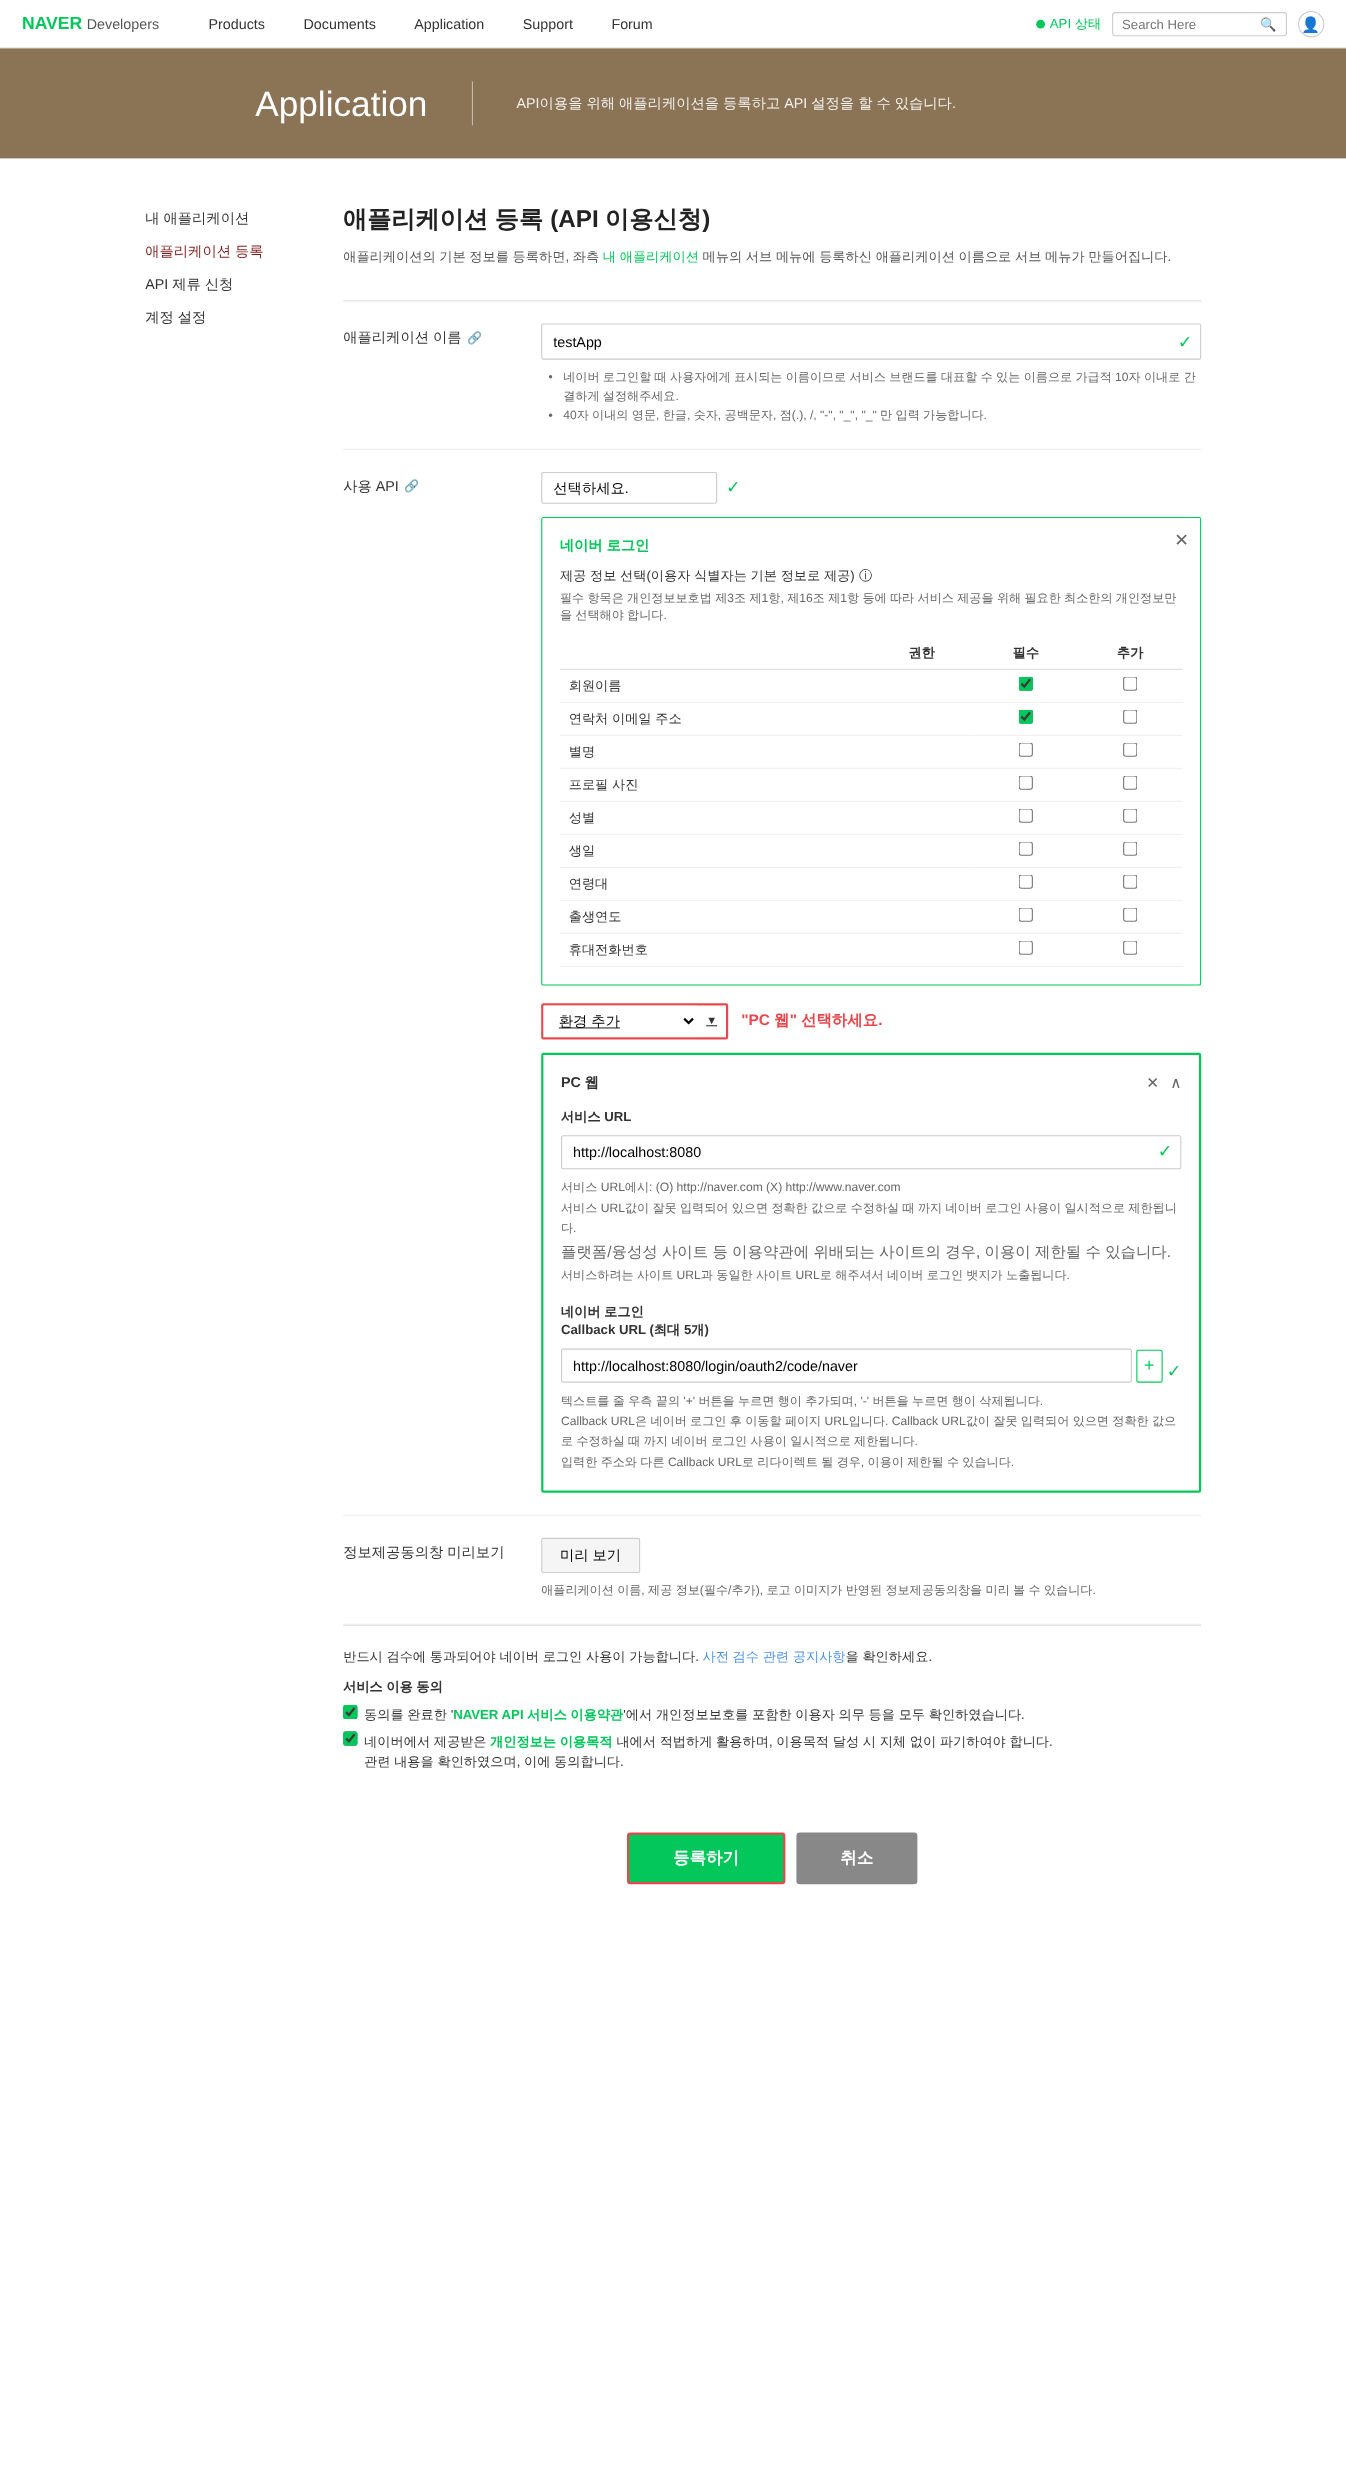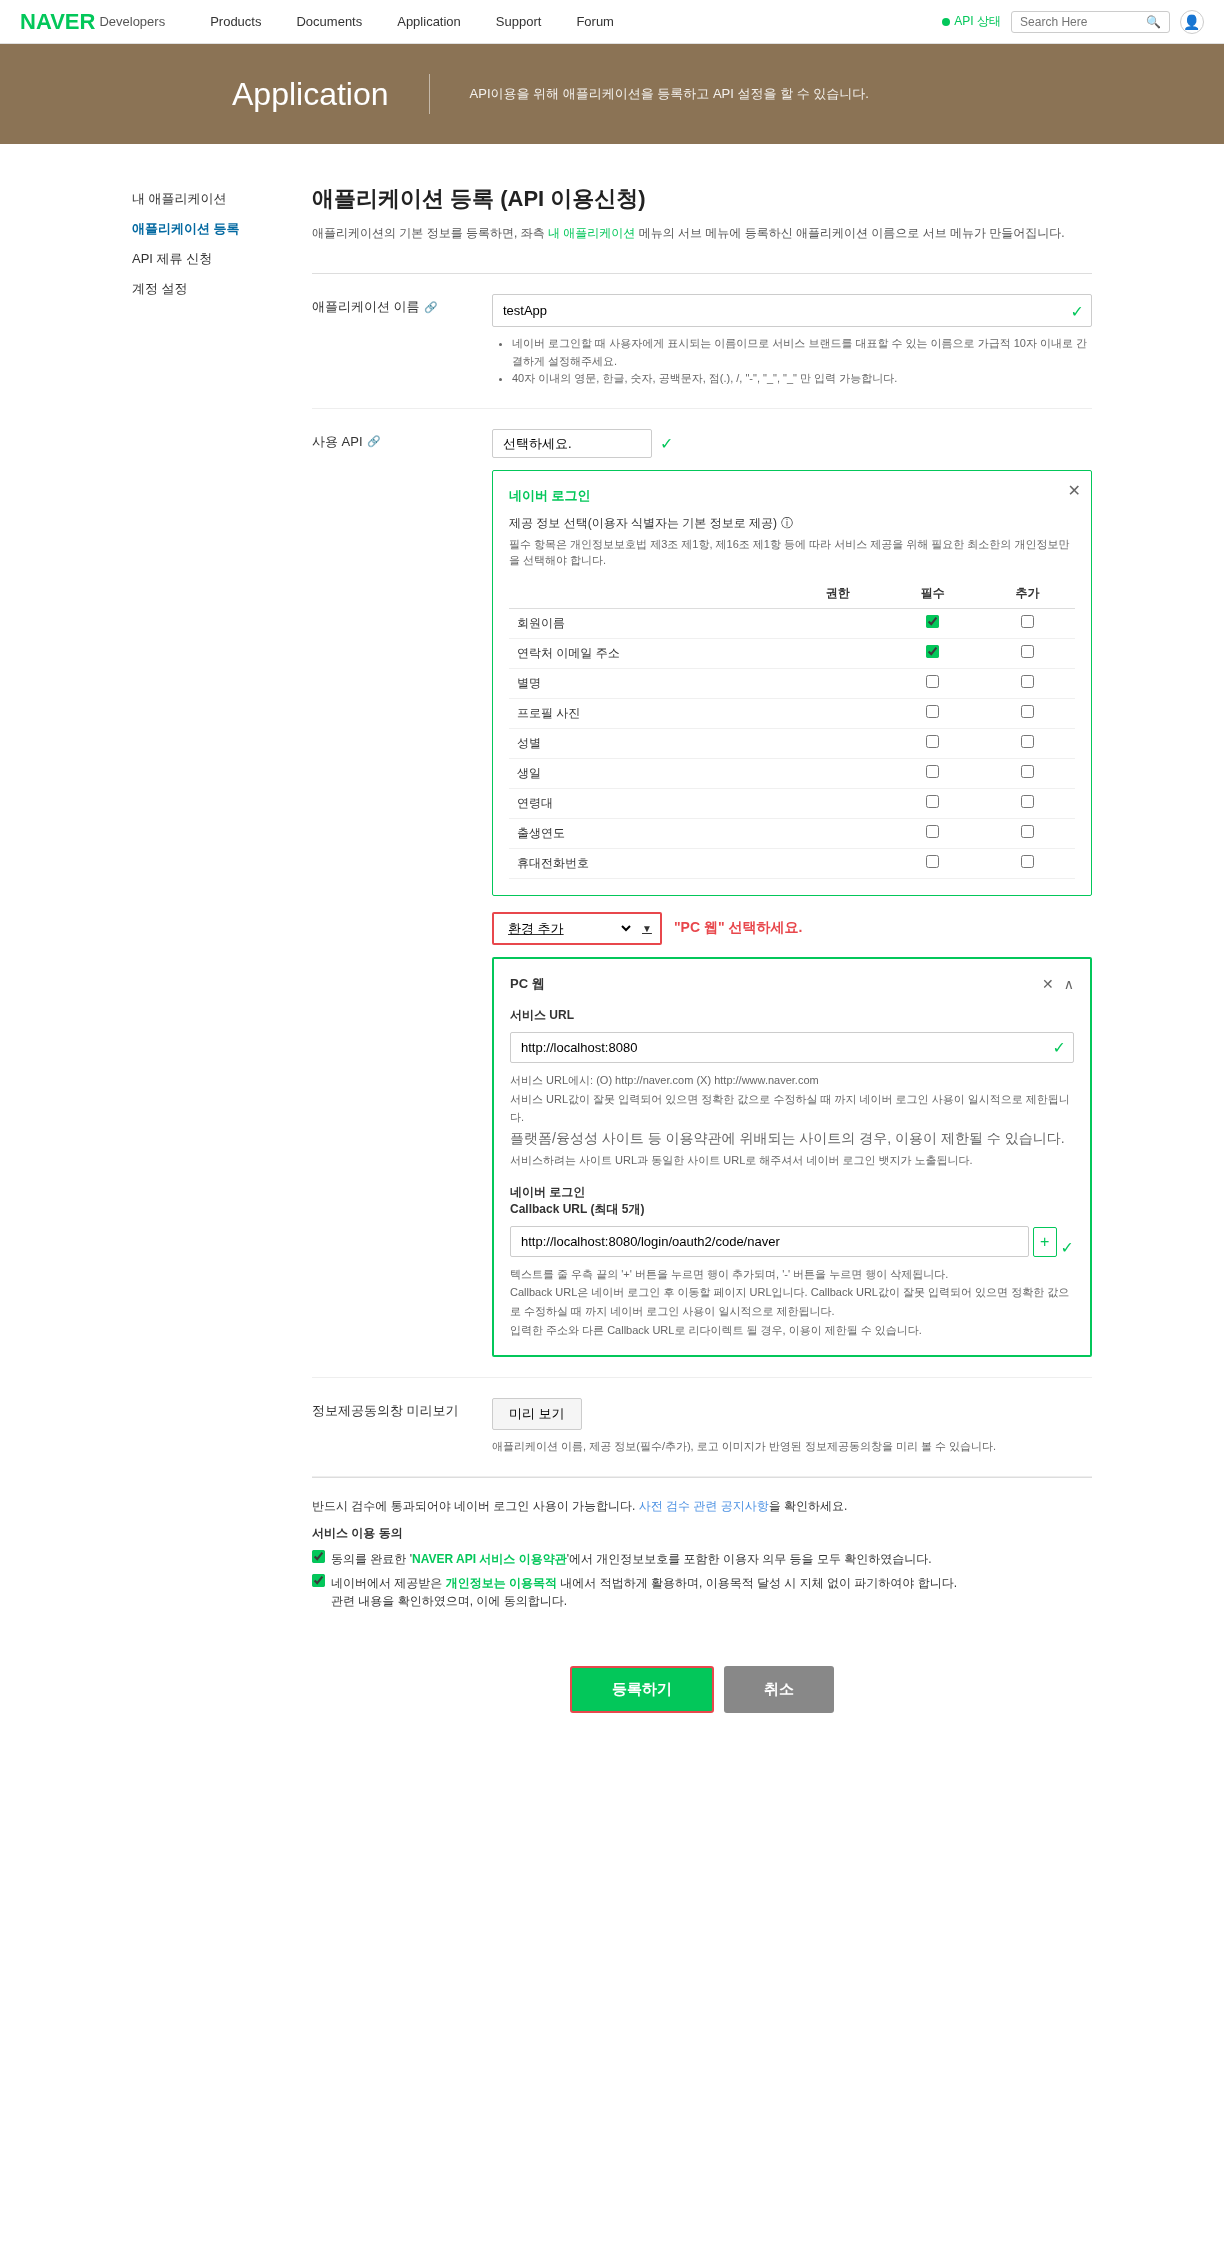--- a/index.html
+++ b/index.html
@@ -1,21 +1,21 @@
 <!DOCTYPE html>
 <html><head>
   <meta charset="utf-8">
   <style>
     * { box-sizing: border-box; margin: 0; padding: 0; }
     body { font-family: 'Malgun Gothic', '맑은 고딕', sans-serif; font-size: 13px; color: #333; background: #fff; }
 
     
     .header { display: flex; align-items: center; height: 44px; padding: 0 20px; border-bottom: 1px solid #e0e0e0; background: #fff; }
     .header-logo { display: flex; align-items: center; margin-right: 30px; }
-    .logo-naver { font-weight: 900; font-size: 22px; color: #03c75a; margin-right: 4px; }
+    .logo-naver { font-weight: 900; font-size: 16px; color: #03c75a; margin-right: 4px; }
     .logo-dev { font-size: 13px; color: #555; }
     .header-nav { display: flex; gap: 20px; flex: 1; }
     .header-nav a { font-size: 13px; color: #333; text-decoration: none; padding-left: 15px; }
     .header-right { display: flex; align-items: center; gap: 10px; }
     .api-status { display: flex; align-items: center; gap: 4px; font-size: 12px; color: #03c75a; }
     .api-status-dot { width: 8px; height: 8px; background: #03c75a; border-radius: 50%; }
     .search-box { display: flex; align-items: center; border: 1px solid #ccc; border-radius: 3px; padding: 3px 8px; gap: 6px; }
     .search-box input { border: none; outline: none; font-size: 12px; width: 120px; color: #999; }
     .search-icon { color: #999; font-size: 12px; }
     .user-icon { width: 24px; height: 24px; border-radius: 50%; border: 1px solid #ccc; display: flex; align-items: center; justify-content: center; font-size: 14px; color: #666; cursor: pointer; }
@@ -26,21 +26,21 @@
     .banner-title { font-size: 32px; color: #fff; font-weight: 300; }
     .banner-divider { width: 1px; height: 40px; background: rgba(255,255,255,0.5); margin: 0 20px; }
     .banner-desc { font-size: 13px; color: rgba(255,255,255,0.9); }
 
     
     .main-container { display: flex; max-width: 1000px; margin: 0 auto; padding: 40px 20px; gap: 0; }
 
     
     .sidebar { width: 160px; flex-shrink: 0; }
     .sidebar-item { font-size: 13px; padding: 6px 0; color: #333; cursor: pointer; }
-    .sidebar-item.active { color: #0369a1; font-weight: bold; }
+    .sidebar-item.active { color: #7f1d1d; font-weight: normal; }
 
     
     .content { flex: 1; padding-left: 20px; }
     .page-title { font-size: 22px; font-weight: bold; color: #222; margin-bottom: 10px; }
     .page-desc { font-size: 12px; color: #555; margin-bottom: 30px; line-height: 1.6; }
     .page-desc a { color: #03c75a; text-decoration: none; }
 
     
     .form-section { border-top: 1px solid #ddd; }
     .form-row { display: flex; padding: 20px 0; border-bottom: 1px solid #eee; align-items: flex-start; }

